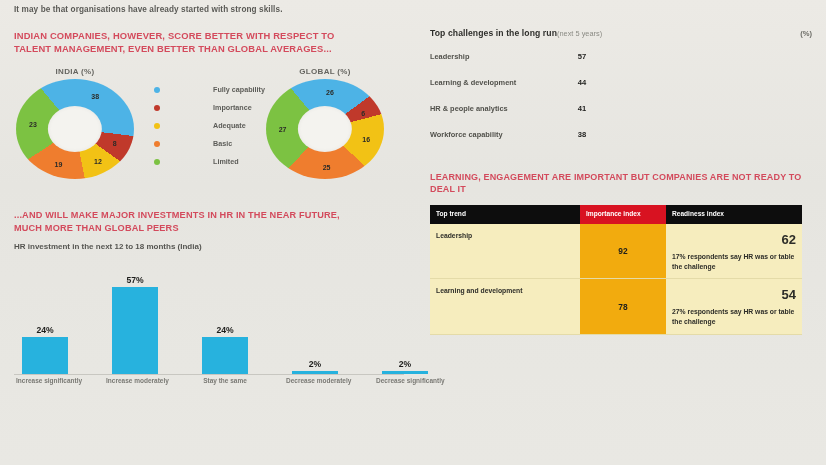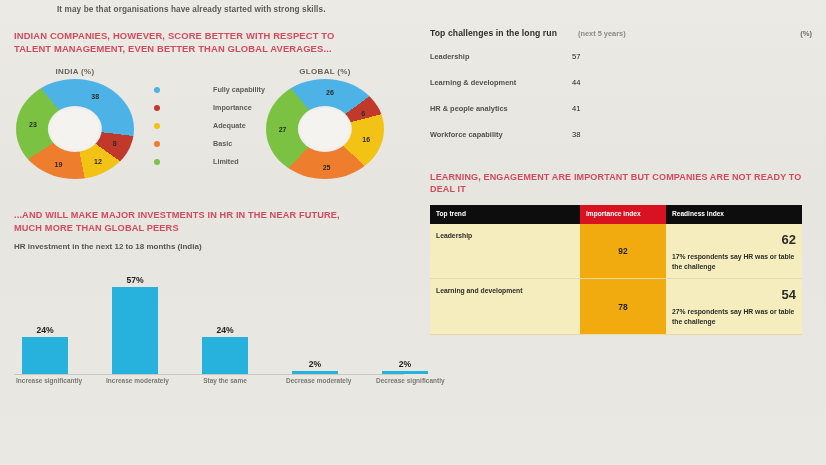--- a/index.html
+++ b/index.html
@@ -22,21 +22,20 @@
     position: absolute; left: 0; top: 0;
     width: 418px; height: 465px;
     padding: 4px 12px 0 14px;
   }
   .intro-text {
     font-size: 8.2px; font-weight: bold; color: #3a3a36;
     line-height: 1.35; letter-spacing: .1px;
     opacity: .82;
     filter: blur(0.5px);
     width: 300px;
-    margin-left: 43px;
   }
   .headline-red {
     margin-top: 15px;
     font-size: 9.4px; font-weight: bold;
     color: #d1354a; line-height: 1.35;
     letter-spacing: .15px;
     text-transform: uppercase;
     filter: blur(0.55px);
     opacity: .88;
     width: 335px;
@@ -146,40 +145,40 @@
   }
   .hbar-header {
     display: flex; align-items: baseline;
     filter: blur(0.55px);
   }
   .hbar-title {
     font-size: 8.6px; font-weight: bold; color: #2e2e2b;
     letter-spacing: .1px;
   }
   .hbar-sub {
-    font-size: 7.4px; font-weight: bold; color: #8b8b84;
-    margin-left: 21px;
+    font-size: 7.4px; font-weight: normal; color: #8b8b84;
+    margin-left: 0;
   }
   .hbar-unit {
     font-size: 7.6px; font-weight: bold; color: #6e6e68;
     margin-left: auto;
   }
   .hbar-list { margin-top: 8px; }
   .hbar-row {
     display: flex; align-items: center;
     height: 21px; margin-bottom: 5px;
   }
   .hbar-label {
     width: 142px; flex: none;
     font-size: 7.4px; font-weight: bold; color: #35352f;
     filter: blur(0.6px); opacity: .85;
   }
   .hbar-value {
-    width: 20px; flex: none; text-align: left;
-    font-size: 7.6px; font-weight: normal; color: #1e1e1c;
+    width: 20px; flex: none; text-align: center;
+    font-size: 7.6px; font-weight: bold; color: #1e1e1c;
     margin-right: 13px; filter: blur(0.6px);
   }
   .hbar-track { flex: 1; height: 14px; position: relative; }
   .hbar-fill {
     height: 14px; background: #bf1622;
     filter: blur(0.4px);
     box-shadow: 0 1px 0 rgba(255,255,255,.35);
   }
   .tbl-head-red {
     margin-top: 26px;

